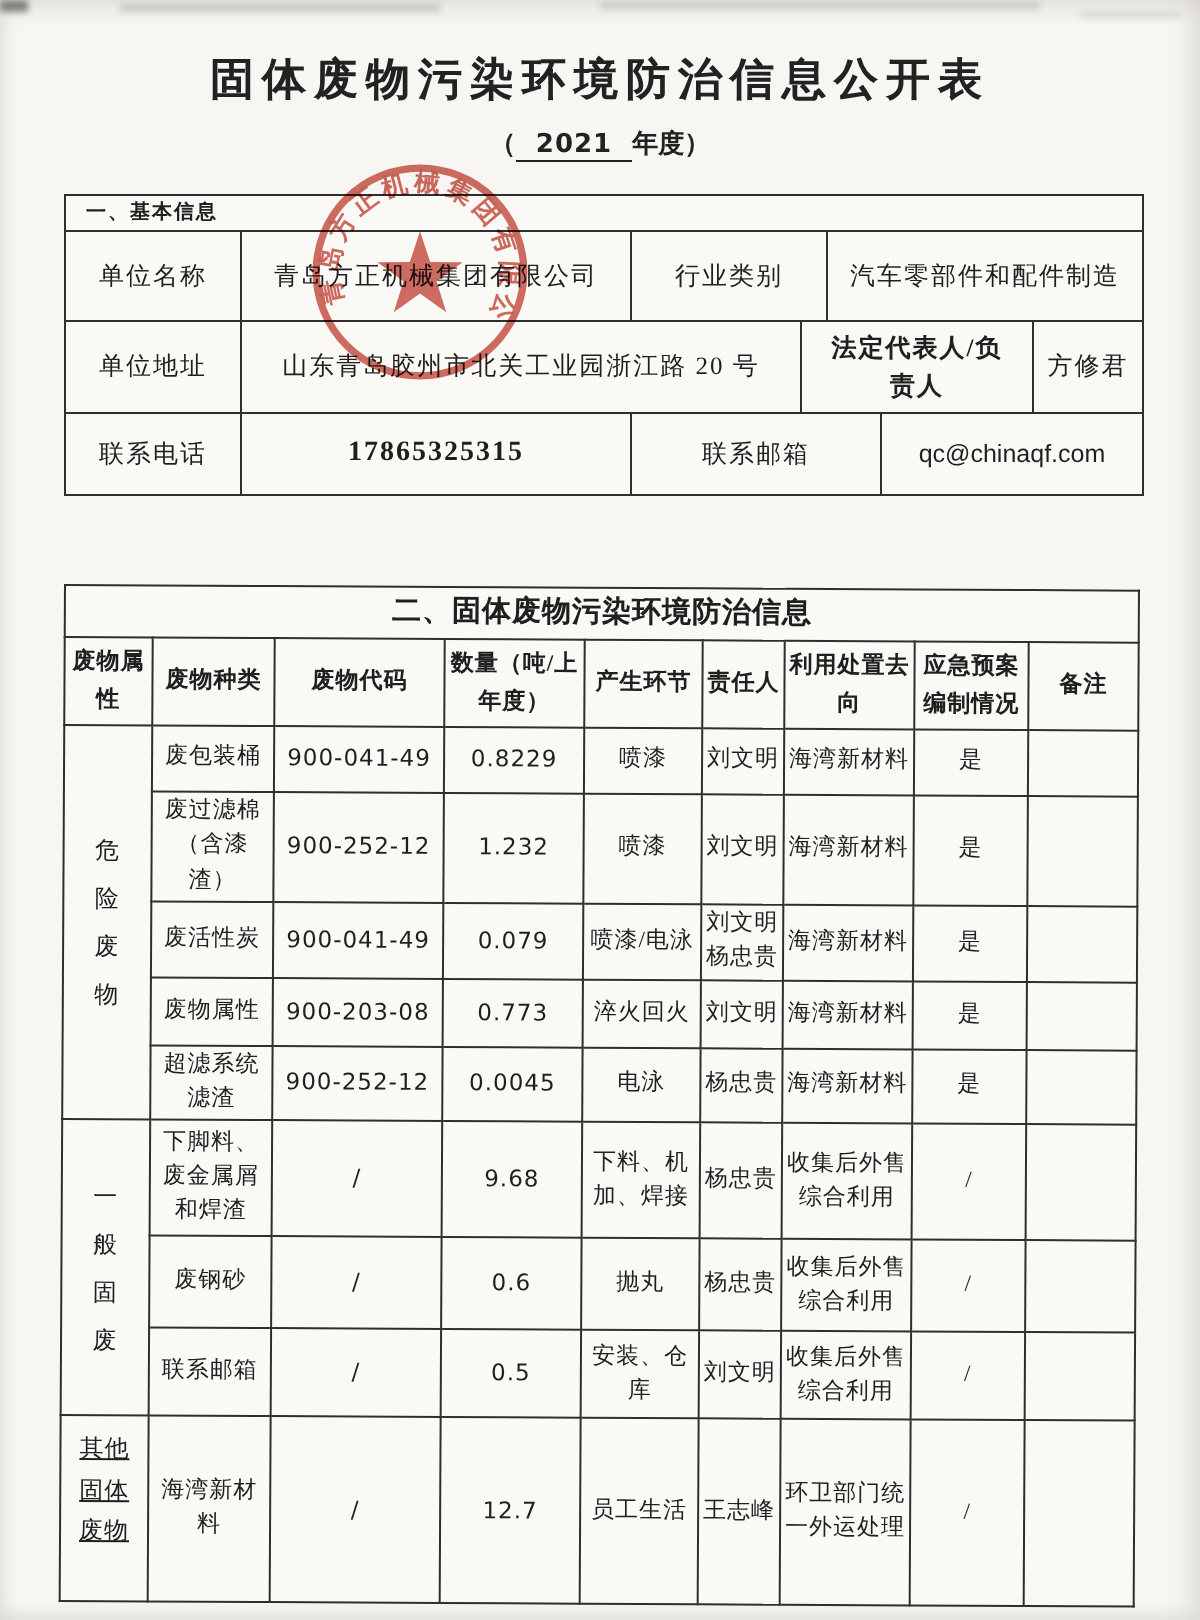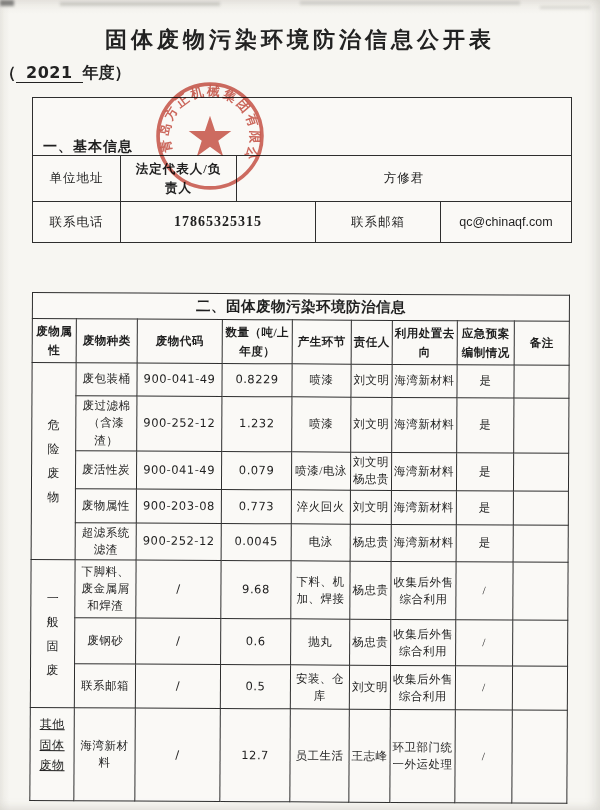--- a/index.html
+++ b/index.html
@@ -10,27 +10,27 @@
     color:#1f1f1f;
   }
   .paper-shade{position:absolute;inset:0;pointer-events:none;
     background:linear-gradient(180deg,#edebe6 0,rgba(247,246,242,0) 14px),
                linear-gradient(90deg,rgba(210,206,198,.25) 0,rgba(247,246,242,0) 10px);
     box-shadow:inset -6px 0 10px rgba(150,145,135,.18), inset 0 -4px 8px rgba(150,145,135,.10);}
   .smudge{position:absolute;pointer-events:none;filter:blur(1.5px);}
   
   .doc-title{position:absolute;top:25px;left:0;width:100%;text-align:center;
     font-size:22px;font-weight:bold;letter-spacing:4px;color:#222;}
-  .doc-sub{position:absolute;top:63px;left:0;width:100%;text-align:left;
-    font-size:16px;font-weight:bold;color:#222;}
+  .doc-sub{position:absolute;top:63px;left:0;width:100%;text-align:center;
+    font-size:13px;font-weight:bold;color:#222;}
   .doc-sub .yr{border-bottom:1.5px solid #222;padding:0 10px;}
   
   .table1{position:absolute;left:32px;top:97px;width:538px;border:1.8px solid #2e2e2e;background:rgba(255,255,255,.35);}
-  .t1-section{height:17px;line-height:17px;padding:0 0 0 10px;font-weight:bold;font-size:14px;
-    border-bottom:1.2px solid #2e2e2e;letter-spacing:1px;margin-top:40px;}
+  .t1-section{height:17px;line-height:17px;padding:0 0 0 10px;font-weight:bold;font-size:10px;
+    border-bottom:1.2px solid #2e2e2e;letter-spacing:1px;}
   .t1-row{display:flex;border-bottom:1.2px solid #2e2e2e;}
   .t1-row:last-child{border-bottom:none;}
   .t1-cell{box-sizing:border-box;border-right:1.2px solid #2e2e2e;display:flex;align-items:center;
     justify-content:center;text-align:center;font-size:12.5px;padding:2px 4px;line-height:1.45;letter-spacing:1px;}
   .t1-cell:last-child{border-right:none;}
   .num{font-family:"DejaVu Sans","Liberation Sans",sans-serif;letter-spacing:.5px;}
   .mono{font-family:Liberation Sans, sans-serif;letter-spacing:0;}
   .phone{font-size:14px;font-weight:bold;font-family:"Liberation Serif",serif;letter-spacing:1px;}
   
   .table2-wrap{position:absolute;left:32px;top:292px;width:538px;transform:rotate(.3deg);transform-origin:top left;}
@@ -55,23 +55,30 @@
 <div class="smudge" style="left:60;top:2px;left:60px;width:160px;height:4px;background:rgba(120,118,112,.28);"></div>
 <div class="smudge" style="left:300px;top:1px;width:220px;height:4px;background:rgba(120,118,112,.22);"></div>
 <div class="smudge" style="left:540px;top:6px;width:50px;height:3px;background:rgba(120,118,112,.20);"></div>
 
 <div class="doc-title">固体废物污染环境防治信息公开表</div>
 <div class="doc-sub"><span>（</span><span class="yr num">2021</span><span>年度）</span></div>
 
 <div class="table1">
   <div class="t1-section">一、基本信息</div>
 
+  <div class="t1-row" style="height:44px">
+    <div class="t1-cell" style="width:88px">单位名称</div>
+    <div class="t1-cell" style="width:195px">青岛方正机械集团有限公司</div>
+    <div class="t1-cell" style="width:98px">行业类别</div>
+    <div class="t1-cell" style="flex:1">汽车零部件和配件制造</div>
+  </div>
 
   <div class="t1-row" style="height:45px">
     <div class="t1-cell" style="width:88px">单位地址</div>
+    <div class="t1-cell" style="width:280px">山东青岛胶州市北关工业园浙江路 20 号</div>
     <div class="t1-cell pre" style="width:116px">法定代表人/负
 责人</div>
     <div class="t1-cell" style="flex:1">方修君</div>
   </div>
 
   <div class="t1-row" style="height:40px">
     <div class="t1-cell" style="width:88px">联系电话</div>
     <div class="t1-cell phone" style="width:195px">17865325315</div>
     <div class="t1-cell" style="width:125px">联系邮箱</div>
     <div class="t1-cell mono" style="flex:1;font-size:12.5px">qc@chinaqf.com</div>

